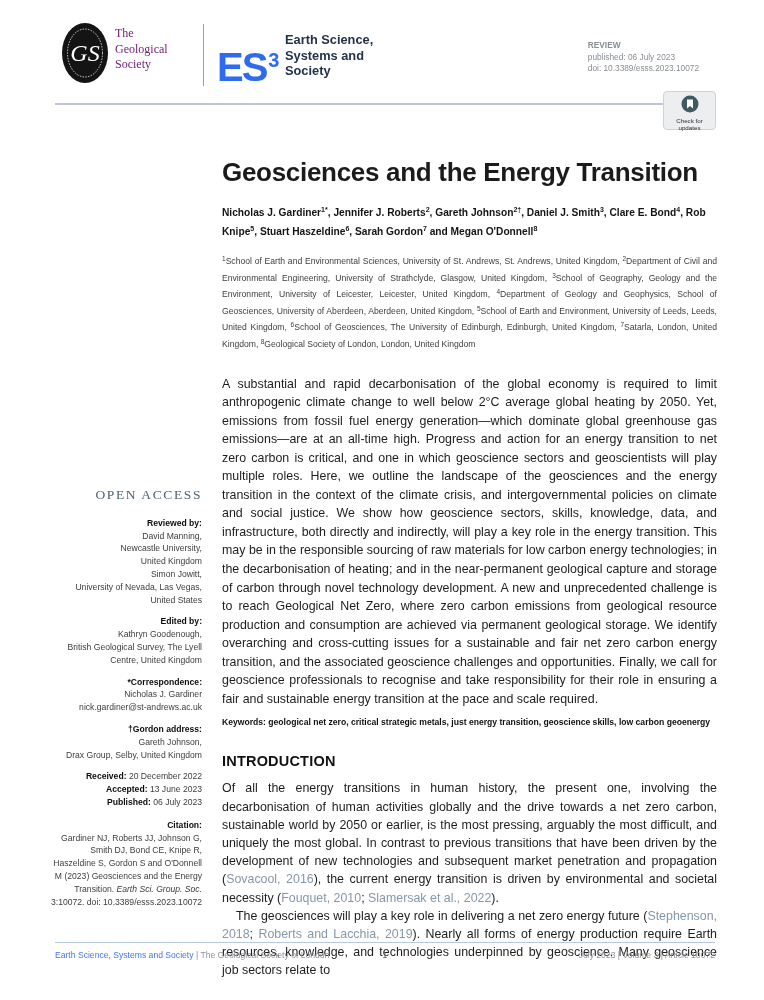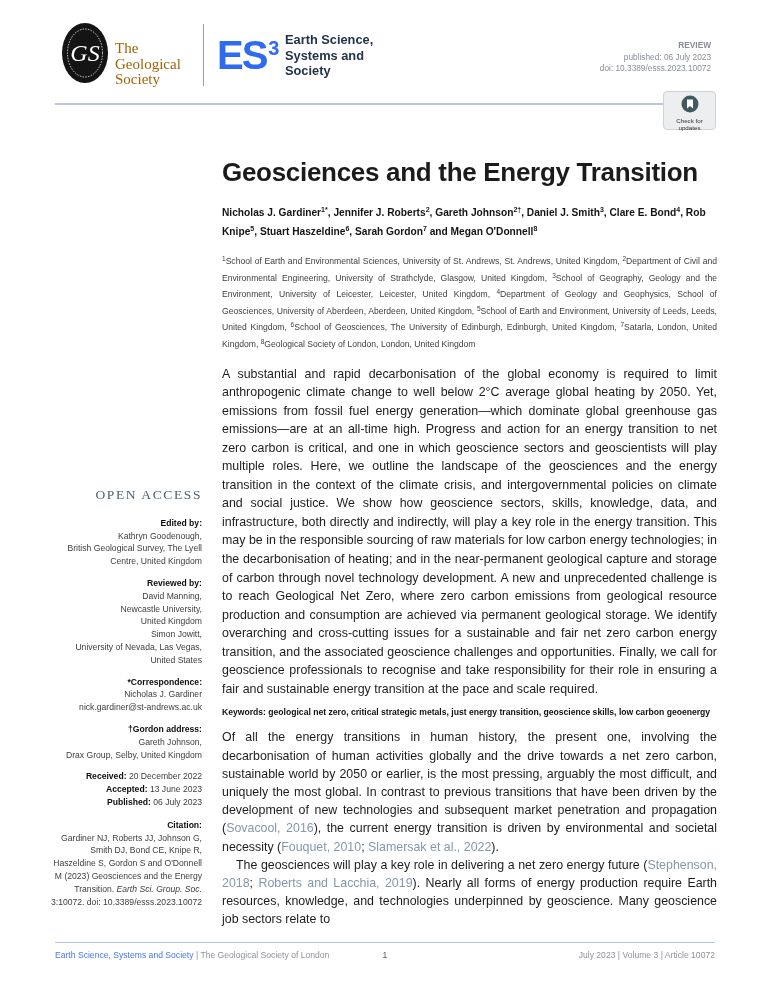--- a/index.html
+++ b/index.html
@@ -3,26 +3,26 @@
 <meta charset="utf-8">
 <style>
   * { margin:0; padding:0; box-sizing:border-box; }
   html,body { background:#ffffff; }
   body { font-family:"Liberation Sans", sans-serif; }
   .page { position:relative; width:764px; height:1000px; background:#fff; overflow:hidden; }
 
   
   .masthead { position:absolute; left:55px; top:20px; width:660px; height:70px; }
   .gs-logo { position:absolute; left:6px; top:2px; }
-  .gs-text { position:absolute; left:60px; top:6px; font-family:"Liberation Serif", serif; font-size:15px; line-height:15.5px; color:#a16207;margin-top:15px; }
+  .gs-text { position:absolute; left:60px; top:6px; font-family:"Liberation Serif", serif; font-size:12px; line-height:15.5px; color:#701a75; }
   .vdiv { position:absolute; left:148px; top:4px; width:1px; height:62px; background:#9aa0a6; }
-  .es3-logo { position:absolute; left:162px; top:8px; color:#2e6bf0; font-weight:bold; font-size:40px; letter-spacing:-2px; line-height:40px; }
+  .es3-logo { position:absolute; left:162px; top:20px; color:#2e6bf0; font-weight:bold; font-size:40px; letter-spacing:-2px; line-height:40px; }
   .es3-logo sup { font-size:20px; vertical-align:14px; letter-spacing:0; margin-left:2px; }
   .journal-name { position:absolute; left:230px; top:12px; font-size:12.8px; font-weight:bold; line-height:15.5px; color:#22334a; }
-  .pub-meta { position:absolute; right:4px; top:20px; text-align:right; font-size:8.3px; line-height:11.5px; color:#878d96; }
+  .pub-meta { position:absolute; right:16px; top:20px; font-size:8.3px; line-height:11.5px; color:#878d96; }
   .pub-meta .type { font-weight:bold; }
   .head-rule { position:absolute; left:55px; top:103px; width:660px; height:2px; background:#bcc6d8; }
 
   
   .update-badge { position:absolute; right:48px; top:91px; width:53px; height:39px; background:#eceef0; border:1px solid #cfd3d7; border-radius:4px; text-align:center; padding-top:3px; cursor:pointer; }
   .update-badge .txt { font-size:6.2px; line-height:6.8px; color:#2e2e2e; margin-top:1px; }
 
   
   .sidebar { position:absolute; left:50px; top:489px; width:152px; text-align:right; font-size:8.6px; line-height:12.8px; color:#3d3d3d; }
   .open-access { font-family:"Liberation Serif", serif; font-size:13.5px; letter-spacing:1.6px; color:#4c6372; margin-bottom:15px; }
@@ -32,21 +32,21 @@
   .sb-dates { margin-bottom:10px; }
   .sb-citation em { font-style:italic; }
 
   
   .article { position:absolute; left:222px; top:157px; width:495px; }
   .title { font-size:26px; letter-spacing:-0.3px; color:#1b1b1b; line-height:30px; }
   .authors { margin-top:15px; font-size:10.2px; font-weight:bold; color:#141414; line-height:15.5px; }
   .authors sup { font-size:7px; vertical-align:4px; }
   .affiliations { margin-top:13px; font-size:8.6px; line-height:13.6px; color:#404040; text-align:justify; }
   .affiliations sup { font-size:6.5px; vertical-align:3px; }
-  .abstract { margin-top:13px; font-size:12.4px; line-height:18.55px; color:#1d1d1d; text-align:justify; }
+  .abstract { margin-top:23px; font-size:12.4px; line-height:18.55px; color:#1d1d1d; text-align:justify; }
   .keywords { margin-top:8px; font-size:8.6px; font-weight:bold; color:#111; line-height:12px; }
   .section-heading { margin-top:25px; font-size:14.5px; font-weight:bold; color:#111; letter-spacing:0.2px; }
   .body-para { margin-top:10px; font-size:12.4px; line-height:18.2px; color:#1d1d1d; text-align:justify; }
   .body-para.indent { margin-top:0; text-indent:14px; }
   .cite-link { color:#8498ab; cursor:pointer; }
 
   
   .foot-rule { position:absolute; left:55px; top:942px; width:660px; height:1px; background:#b7c9e2; }
   .footer { position:absolute; left:55px; top:950px; width:660px; font-size:8.6px; color:#8d929b; }
   .footer .left { position:absolute; left:0; top:0; }
@@ -95,33 +95,33 @@
     <div class="txt">
       <div>Check for</div>
       <div>updates</div>
     </div>
   </div>
 
   <aside class="sidebar">
     <div class="open-access">OPEN ACCESS</div>
     <div>
         <div class="sb-group">
-          <div class="sb-label">Edited by:</div>
-          <div>Kathryn Goodenough,</div>
-          <div>British Geological Survey, The Lyell</div>
-          <div>Centre, United Kingdom</div>
-        </div>
-        <div class="sb-group">
           <div class="sb-label">Reviewed by:</div>
           <div>David Manning,</div>
           <div>Newcastle University,</div>
           <div>United Kingdom</div>
           <div>Simon Jowitt,</div>
           <div>University of Nevada, Las Vegas,</div>
           <div>United States</div>
+        </div>
+        <div class="sb-group">
+          <div class="sb-label">Edited by:</div>
+          <div>Kathryn Goodenough,</div>
+          <div>British Geological Survey, The Lyell</div>
+          <div>Centre, United Kingdom</div>
         </div>
         <div class="sb-group">
           <div class="sb-label">*Correspondence:</div>
           <div>Nicholas J. Gardiner</div>
           <div>nick.gardiner@st-andrews.ac.uk</div>
         </div>
         <div class="sb-group">
           <div class="sb-label">†Gordon address:</div>
           <div>Gareth Johnson,</div>
           <div>Drax Group, Selby, United Kingdom</div>
@@ -137,20 +137,21 @@
       <div><span>Gardiner NJ, Roberts JJ, Johnson G, Smith DJ, Bond CE, Knipe R, Haszeldine S, Gordon S and O'Donnell M (2023) Geosciences and the Energy Transition. </span><em>Earth Sci. Group. Soc.</em><span> 3:10072. doi: 10.3389/esss.2023.10072</span></div>
     </div>
   </aside>
 
   <article class="article">
     <h1 class="title">Geosciences and the Energy Transition</h1>
     <div class="authors"><span>Nicholas J. Gardiner<sup>1*</sup></span>, <span>Jennifer J. Roberts<sup>2</sup></span>, <span>Gareth Johnson<sup>2†</sup></span>, <span>Daniel J. Smith<sup>3</sup></span>, <span>Clare E. Bond<sup>4</sup></span>, <span>Rob Knipe<sup>5</sup></span>, <span>Stuart Haszeldine<sup>6</sup></span>, <span>Sarah Gordon<sup>7</sup></span> and <span>Megan O'Donnell<sup>8</sup></span></div>
     <div class="affiliations"><sup>1</sup>School of Earth and Environmental Sciences, University of St. Andrews, St. Andrews, United Kingdom, <sup>2</sup>Department of Civil and Environmental Engineering, University of Strathclyde, Glasgow, United Kingdom, <sup>3</sup>School of Geography, Geology and the Environment, University of Leicester, Leicester, United Kingdom, <sup>4</sup>Department of Geology and Geophysics, School of Geosciences, University of Aberdeen, Aberdeen, United Kingdom, <sup>5</sup>School of Earth and Environment, University of Leeds, Leeds, United Kingdom, <sup>6</sup>School of Geosciences, The University of Edinburgh, Edinburgh, United Kingdom, <sup>7</sup>Satarla, London, United Kingdom, <sup>8</sup>Geological Society of London, London, United Kingdom</div>
     <p class="abstract">A substantial and rapid decarbonisation of the global economy is required to limit anthropogenic climate change to well below 2°C average global heating by 2050. Yet, emissions from fossil fuel energy generation—which dominate global greenhouse gas emissions—are at an all-time high. Progress and action for an energy transition to net zero carbon is critical, and one in which geoscience sectors and geoscientists will play multiple roles. Here, we outline the landscape of the geosciences and the energy transition in the context of the climate crisis, and intergovernmental policies on climate and social justice. We show how geoscience sectors, skills, knowledge, data, and infrastructure, both directly and indirectly, will play a key role in the energy transition. This may be in the responsible sourcing of raw materials for low carbon energy technologies; in the decarbonisation of heating; and in the near-permanent geological capture and storage of carbon through novel technology development. A new and unprecedented challenge is to reach Geological Net Zero, where zero carbon emissions from geological resource production and consumption are achieved via permanent geological storage. We identify overarching and cross-cutting issues for a sustainable and fair net zero carbon energy transition, and the associated geoscience challenges and opportunities. Finally, we call for geoscience professionals to recognise and take responsibility for their role in ensuring a fair and sustainable energy transition at the pace and scale required.</p>
     <div class="keywords">Keywords: geological net zero, critical strategic metals, just energy transition, geoscience skills, low carbon geoenergy</div>
+    <h2 class="section-heading">INTRODUCTION</h2>
     <p class="body-para"><span>Of all the energy transitions in human history, the present one, involving the decarbonisation of human activities globally and the drive towards a net zero carbon, sustainable world by 2050 or earlier, is the most pressing, arguably the most difficult, and uniquely the most global. In contrast to previous transitions that have been driven by the development of new technologies and subsequent market penetration and propagation (</span><span class="cite-link">Sovacool, 2016</span><span>), the current energy transition is driven by environmental and societal necessity (</span><span class="cite-link">Fouquet, 2010</span><span>; </span><span class="cite-link">Slamersak et al., 2022</span><span>).</span></p>
     <p class="body-para indent"><span>The geosciences will play a key role in delivering a net zero energy future (</span><span class="cite-link">Stephenson, 2018</span><span>; </span><span class="cite-link">Roberts and Lacchia, 2019</span><span>). Nearly all forms of energy production require Earth resources, knowledge, and technologies underpinned by geoscience. Many geoscience job sectors relate to</span></p>
   </article>
 
   <div class="foot-rule"></div>
   <div class="footer">
     <div class="center">1</div>
     <div class="left"><span class="link">Earth Science, Systems and Society</span><span> | The Geological Society of London</span></div>
     <div class="right">July 2023 | Volume 3 | Article 10072</div>
   </div>

